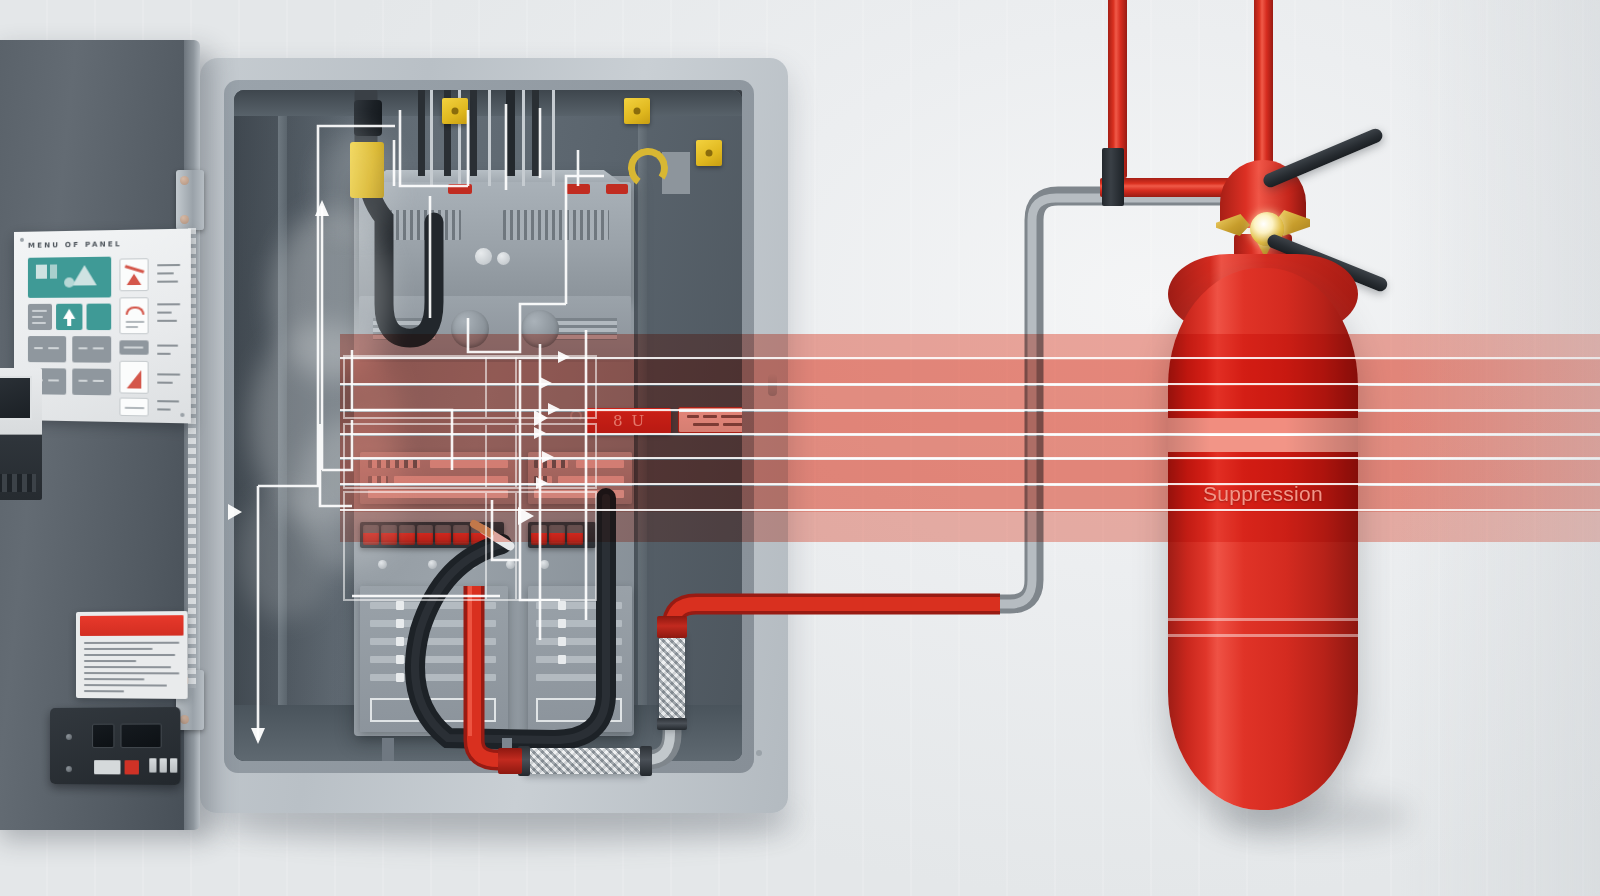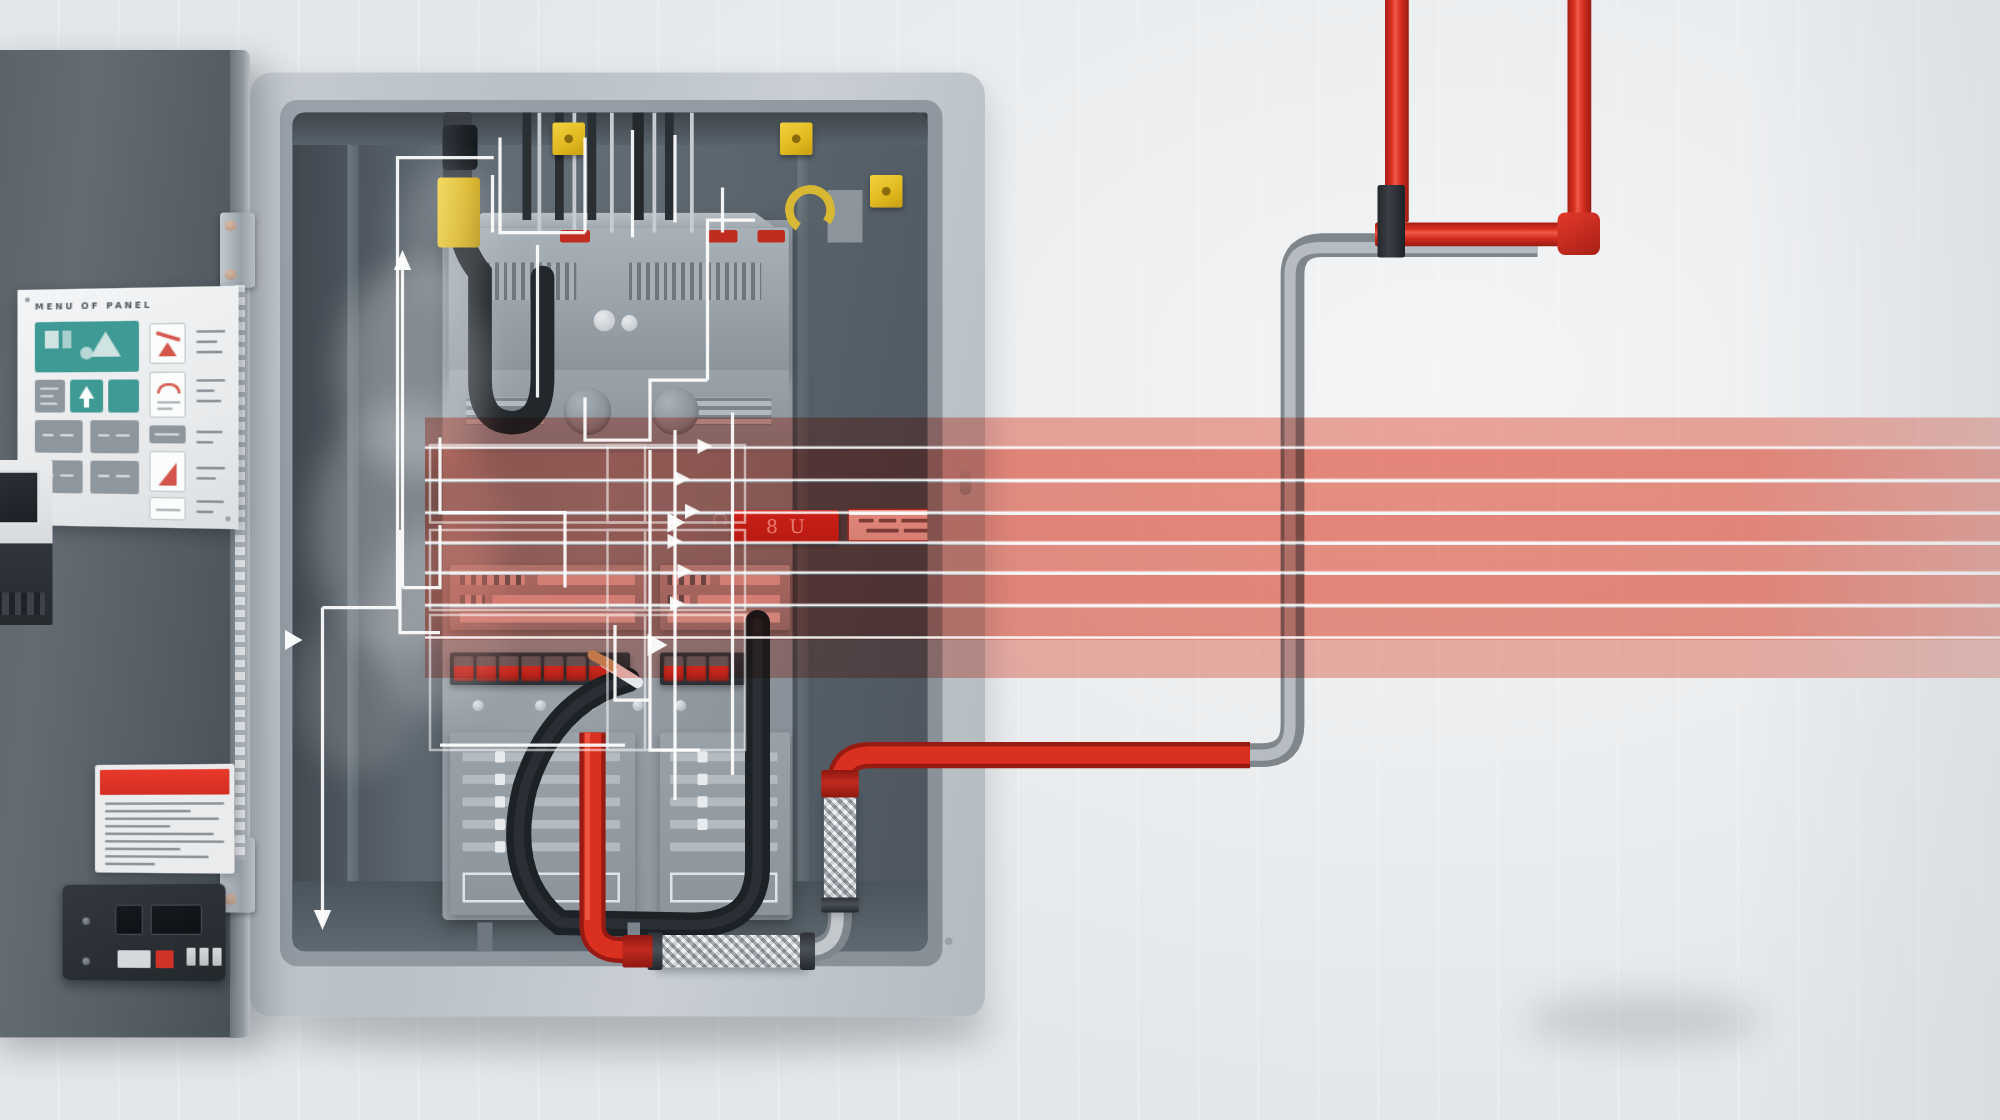--- a/index.html
+++ b/index.html
@@ -711,20 +711,40 @@
 
   <div class="pipe-red-v" style="left:1108px;top:-6px;height:184px;"></div>
   <div class="pipe-red-v" style="left:1254px;top:-6px;height:190px;"></div>
 
   <div class="pipe-red-h" style="left:1100px;top:178px;width:176px;"></div>
   <div class="coupling-black" style="left:1102px;top:148px;width:22px;height:58px;"></div>
 
   <div class="abs" style="left:1246px;top:170px;width:34px;height:34px;border-radius:6px;background:linear-gradient(150deg,#e2392a,#a81f16);"></div>
 
   <div class="abs shadow-soft" style="left:1220px;top:796px;width:190px;height:40px;border-radius:50%;"></div>
+  <div id="extinguisher">
+    <div id="valve-body"></div>
+    <div id="cyl-neck"></div>
+    <div id="valve-brass">
+      <div class="brass-wing" style="left:0;top:12px;width:34px;height:22px;clip-path:polygon(0 40%,72% 0,100% 50%,70% 100%,0 62%);"></div>
+      <div class="brass-wing" style="left:58px;top:8px;width:36px;height:26px;clip-path:polygon(28% 0,100% 36%,100% 64%,26% 100%,0 50%);"></div>
+      <div class="brass-wing" style="left:38px;top:34px;width:22px;height:22px;clip-path:polygon(50% 100%,0 0,100% 0);"></div>
+      <div id="brass-hub"></div>
+    </div>
+
+    <div class="hose-black" style="left:96px;top:26px;width:128px;transform:rotate(-23deg);transform-origin:left center;"></div>
+    <div class="hose-black" style="left:100px;top:82px;width:128px;transform:rotate(22deg);transform-origin:left center;"></div>
+
+    <div id="cyl-top-dome"></div>
+    <div id="cyl-body"></div>
+    <div id="cyl-white-band"></div>
+    <div class="cyl-line" style="top:468px;"></div>
+    <div class="cyl-line" style="top:484px;"></div>
+    <div id="cyl-label">Suppression</div>
+  </div>
 
   <div id="beams">
     <div class="beam-band" style="top:334px;height:26px;opacity:.46;"></div>
     <div class="beam-band" style="top:360px;height:24px;opacity:.62;"></div>
     <div class="beam-band" style="top:386px;height:24px;opacity:.58;"></div>
     <div class="beam-band" style="top:412px;height:22px;opacity:.62;"></div>
     <div class="beam-band" style="top:436px;height:22px;opacity:.58;"></div>
     <div class="beam-band" style="top:460px;height:24px;opacity:.62;"></div>
     <div class="beam-band" style="top:486px;height:26px;opacity:.58;"></div>
     <div class="beam-band" style="top:512px;height:30px;opacity:.40;"></div>

